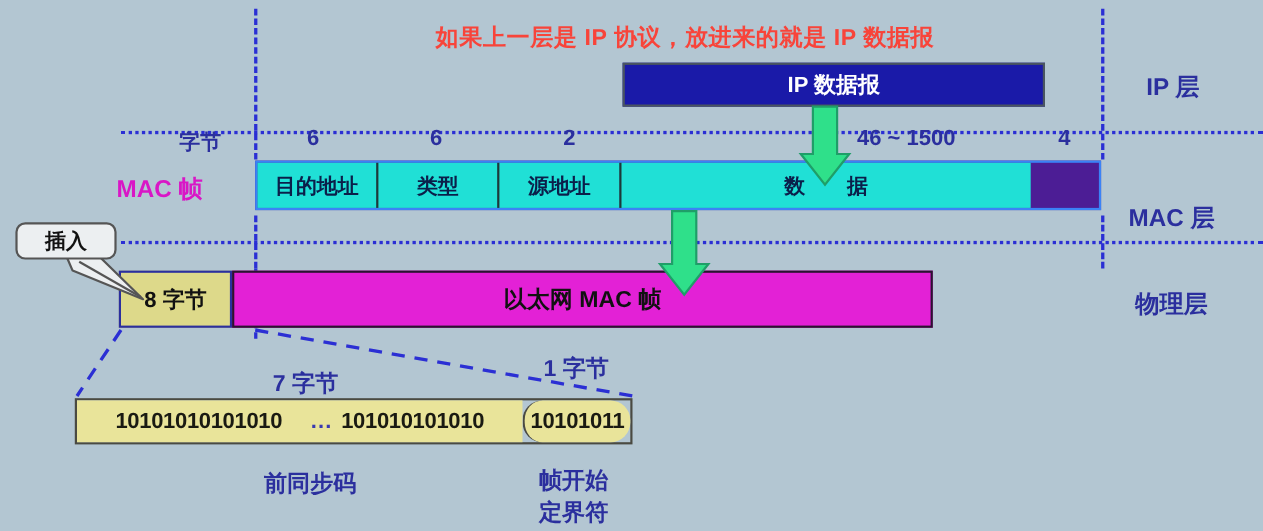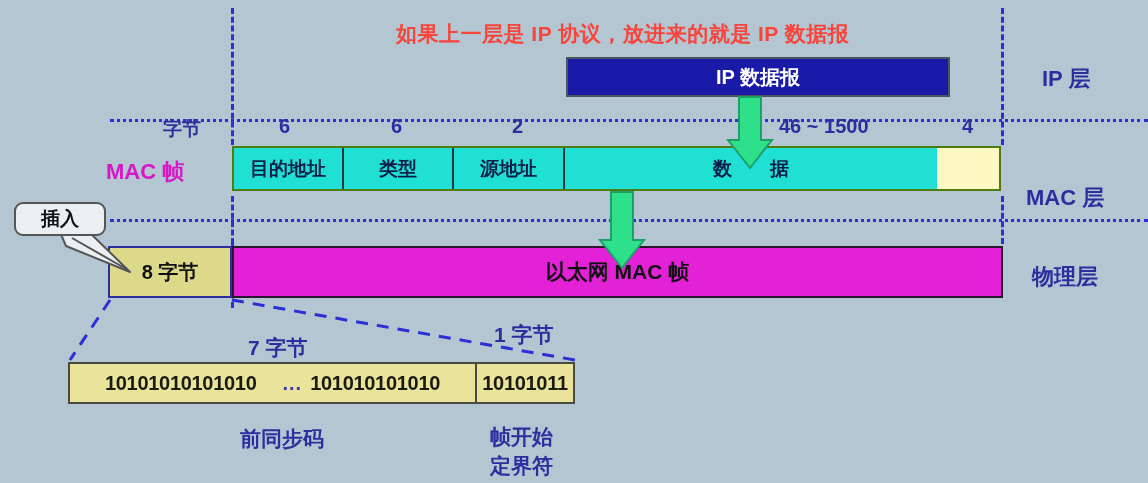--- a/index.html
+++ b/index.html
@@ -29,21 +29,21 @@
 
   
   .ipbox{
     background:#1a1aa8;border:2px solid #4a5560;
     color:#ffffff;font-weight:bold;font-size:20px;
     display:flex;align-items:center;justify-content:center;
     box-sizing:border-box;white-space:nowrap;
   }
   .macrow{
     display:flex;box-sizing:border-box;
-    border:2px solid #4d7c0f;background:#fef9c3;
+    border:2px solid #3b82f6;background:#4c1d95;
   }
   .cell{
     background:#20e0d6;
     color:#0b1f4a;font-weight:bold;font-size:19px;
     display:flex;align-items:center;justify-content:center;
     box-sizing:border-box;white-space:nowrap;
     position:relative;
   }
   .cell + .cell{border-left:2px solid #1c3a3a;}
 
@@ -62,21 +62,21 @@
   }
 
   .bitrow{display:flex;box-sizing:border-box;border:2px solid #4a4a42;}
   .bitcell{
     background:#e9e49a;
     color:#1a1a12;font-weight:bold;font-size:20px;
     display:flex;align-items:center;justify-content:center;
     box-sizing:border-box;white-space:nowrap;
     letter-spacing:-0.3px;
   }
-  .bitcell + .bitcell{border-left:2px solid #4a4a42;}
+  .bitcell + .bitcell{border-left:2px solid #4a4a42;border-radius:18px;}
   .bitgap{display:inline-block;width:26px;}
   .dots{color:#3a3ab0;font-weight:bold;letter-spacing:1px;}
 
   
   .callout{
     background:#eceff1;border:2px solid #555;border-radius:9px;
     color:#111;font-weight:bold;font-size:19px;
     display:flex;align-items:center;justify-content:center;
     box-sizing:border-box;white-space:nowrap;
     z-index:6;
@@ -137,21 +137,21 @@
     </div>
     <div class="cell" style="width:374px;">
       <span>数　　据</span>
     </div>
   </div>
 
   <div class="abs callout" style="left:14px;top:202px;width:92px;height:34px;">
     <span>插入</span>
   </div>
 
-  <div class="abs physrow" style="left:108px;top:246px;width:895px;height:52px;">
+  <div class="abs physrow" style="left:108px;top:246px;width:740px;height:52px;">
     <div class="pre8" style="width:124px;height:52px;">
       <span>8 字节</span>
     </div>
     <div class="ethframe" style="width:771px;height:52px;">
       <span>以太网 MAC 帧</span>
     </div>
   </div>
 
   <div class="abs lbl-blue" style="left:248px;top:334px;font-size:21px;">7 字节</div>
   <div class="abs lbl-blue" style="left:494px;top:321px;font-size:21px;">1 字节</div>

